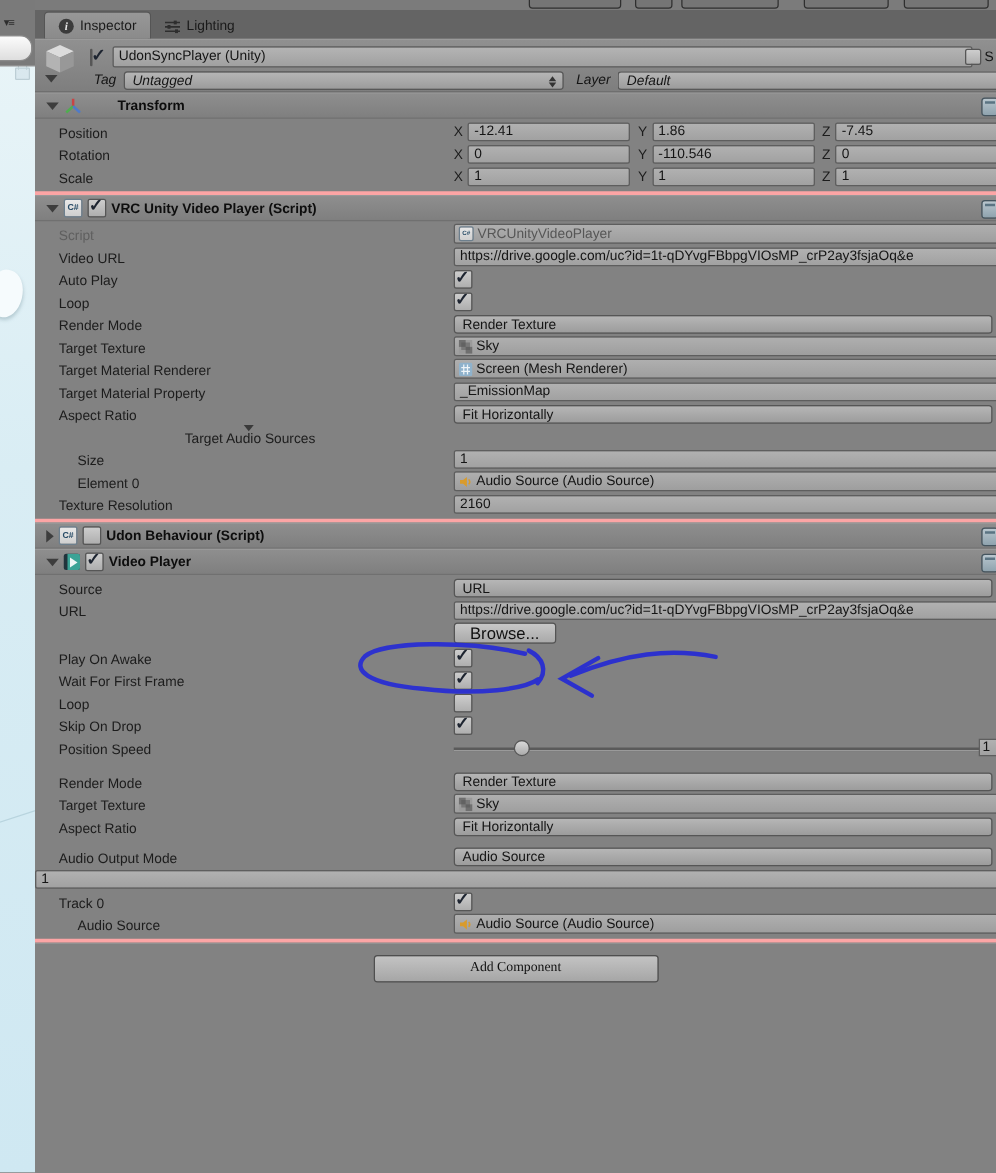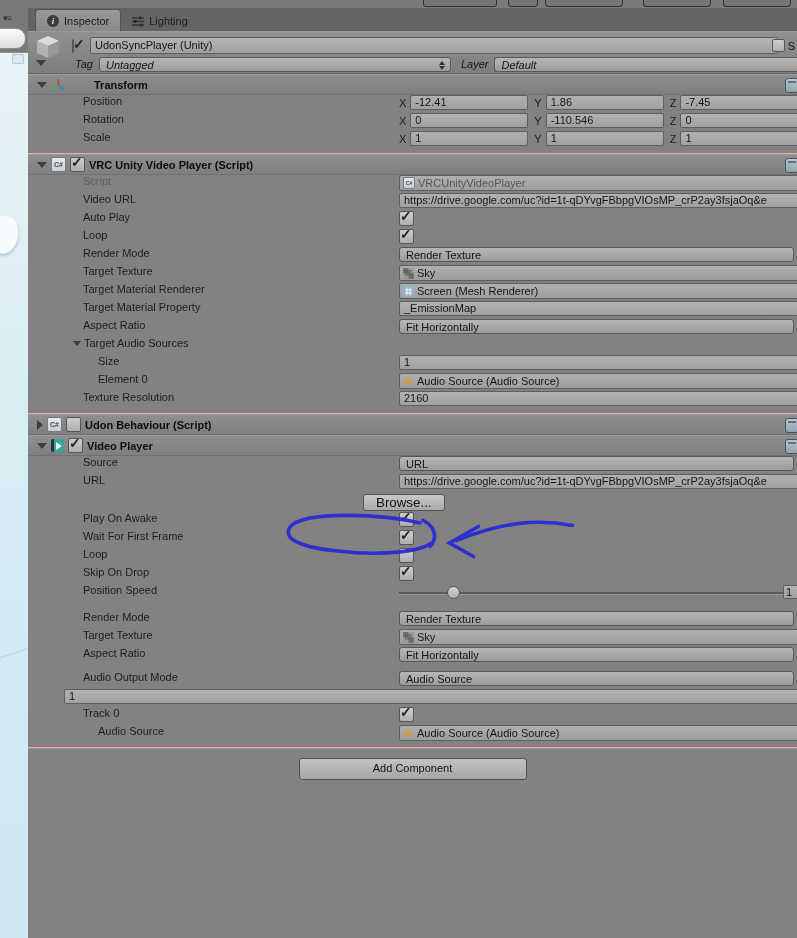--- a/index.html
+++ b/index.html
@@ -40,33 +40,33 @@
   .tagrow .tlab{padding-left:47px;padding-right:6px;}
   .tagrow .llab{padding-left:10px;padding-right:6px;}
   .dd{background:linear-gradient(#b6b6b6,#9c9c9c);border:1px solid #585858;border-radius:3px;height:15px;line-height:14px;padding:0 6px;box-sizing:border-box;position:relative;}
   .tag-dd{width:352px;}
   .layer-dd{flex:1;margin-right:-2px;border-radius:3px 0 0 3px;border-right:none;}
   .stepper{position:absolute;right:4px;top:2px;width:7px;}
   .stepper i{display:block;width:0;height:0;border-left:3px solid transparent;border-right:3px solid transparent;margin:1px 0;}
   .stepper .up{border-bottom:4px solid #333;}
   .stepper .dn{border-top:4px solid #333;}
   
-  .section{border-bottom:1px solid #fca5a5;padding-bottom:4px;box-shadow:0 1px 0 #979797;}
+  .section{border-bottom:3px solid #fca5a5;padding-bottom:4px;box-shadow:0 1px 0 #979797;}
   .comp-header{position:relative;height:19px;display:flex;align-items:center;gap:4px;padding-left:9px;
     background:linear-gradient(#8e8e8e,#7f7f7f);border-top:1px solid #999;border-bottom:1px solid #707070;font-weight:bold;color:#0d0d0d;}
   .tri-d{width:0;height:0;border-left:5px solid transparent;border-right:5px solid transparent;border-top:6px solid #3d3d3d;flex:0 0 auto;}
   .tri-r{width:0;height:0;border-top:5px solid transparent;border-bottom:5px solid transparent;border-left:6px solid #3d3d3d;flex:0 0 auto;}
   .tri-sm{width:0;height:0;border-left:4px solid transparent;border-right:4px solid transparent;border-top:5px solid #3a3a3a;flex:0 0 auto;margin-right:3px;}
   .doc-ico{position:absolute;right:-2px;top:3px;width:12px;height:13px;background:linear-gradient(#b9c6ce,#8fa3ae);border:1px solid #45555f;border-radius:3px;}
   .doc-ico:before{content:"";position:absolute;left:2px;top:2px;right:2px;height:2px;background:#5b7483;}
-  .row{height:18px;display:flex;align-items:flex-start;margin-left:36px;}
+  .row{height:18px;display:flex;align-items:flex-end;}
   .lbl{width:335px;padding-left:19px;box-sizing:border-box;white-space:nowrap;overflow:hidden;color:#1c1c1c;}
   .lbl.ind{padding-left:34px;}
   .lbl.dis{color:#5f5f5f;}
-  .lbl.fold{display:flex;align-items:center;padding-left:9px;}
+  .lbl.fold{display:flex;align-items:center;padding-left:9px;flex-direction:column;}
   .val{flex:1;display:flex;align-items:center;min-width:0;margin-right:3px;}
   .val.cut{margin-right:-2px;}
   .tfield{flex:1;height:13px;line-height:13px;background:linear-gradient(#b1b1b1,#a1a1a1);border:1px solid #5e5e5e;border-radius:2px;padding:0 4px;white-space:nowrap;overflow:hidden;min-width:0;}
   .ddv{flex:1;height:15px;line-height:14px;background:linear-gradient(#b6b6b6,#9c9c9c);border:1px solid #565656;border-radius:3px;padding:0 6px;white-space:nowrap;overflow:hidden;box-sizing:border-box;min-width:0;}
   .ofield{flex:1;height:14px;line-height:13px;background:linear-gradient(#aFaFaF,#9e9e9e);border:1px solid #5e5e5e;border-radius:2px;padding:0 3px;display:flex;align-items:center;gap:3px;white-space:nowrap;overflow:hidden;min-width:0;}
   .ofield.dis{color:#565656;}
   .cb{width:13px;height:13px;background:linear-gradient(#cdcdcd,#aeaeae);border:1px solid #565656;border-radius:2px;position:relative;flex:0 0 auto;}
   .cb .chk{position:absolute;left:0px;top:-4px;font-size:14px;font-weight:bold;color:#1d2430;}
   .axes{gap:6px;}
   .axgrp{display:flex;align-items:center;gap:4px;flex:1;min-width:0;}
@@ -74,21 +74,21 @@
   .btn{background:linear-gradient(#c7c7c7,#a9a9a9);border:1px solid #545454;border-radius:3px;height:17px;line-height:16px;padding:0 12px;color:#111;text-align:center;}
   .browse-row{height:20px;display:flex;align-items:center;}
   .browse-row .sp{width:335px;flex:0 0 auto;}
   .slider-wrap{flex:1;position:relative;height:16px;display:flex;align-items:center;}
   .slider-track{position:absolute;left:0;right:14px;top:8px;height:2px;background:#5a5a5a;border-bottom:1px solid #9a9a9a;}
   .slider-thumb{position:absolute;left:48px;top:2px;width:11px;height:11px;border-radius:50%;background:linear-gradient(#d9d9d9,#ababab);border:1px solid #555;}
   .slider-val{position:absolute;right:-4px;top:1px;width:14px;height:12px;background:linear-gradient(#b1b1b1,#a1a1a1);border:1px solid #5e5e5e;padding:0 2px;line-height:12px;}
   .gap8{height:9px;}
   .gap6{height:6px;}
   .addc-wrap{display:flex;justify-content:center;padding-top:10px;}
-  .addc{width:226px;height:20px;line-height:19px;text-align:center;background:linear-gradient(#c3c3c3,#a6a6a6);border:1px solid #4f4f4f;border-radius:3px;color:#111;}
+  .addc{width:226px;height:20px;line-height:19px;text-align:center;background:linear-gradient(#c3c3c3,#a6a6a6);border:1px solid #4f4f4f;border-radius:3px;color:#111;font-family:Liberation Serif, serif;}
   
   .mini-ico{flex:0 0 auto;display:inline-flex;}
   .csharp{width:13px;height:13px;border-radius:2px;background:linear-gradient(#e8e8e8,#cfcfcf);border:1px solid #6d7f8d;color:#274b66;font-size:7px;font-weight:bold;display:flex;align-items:center;justify-content:center;}
   .vp-ico{width:13px;height:13px;border-radius:2px;background:#21343c;position:relative;overflow:hidden;}
   .vp-ico .teal{position:absolute;left:3px;top:0;right:0;bottom:0;background:#3ba396;}
   .vp-ico .play{position:absolute;left:5px;top:3px;width:0;height:0;border-top:4px solid transparent;border-bottom:4px solid transparent;border-left:6px solid #eef6f5;}
   .annot{position:absolute;left:0;top:0;width:797px;height:938px;pointer-events:none;z-index:60;}
 </style>
 </head>
 <body>

